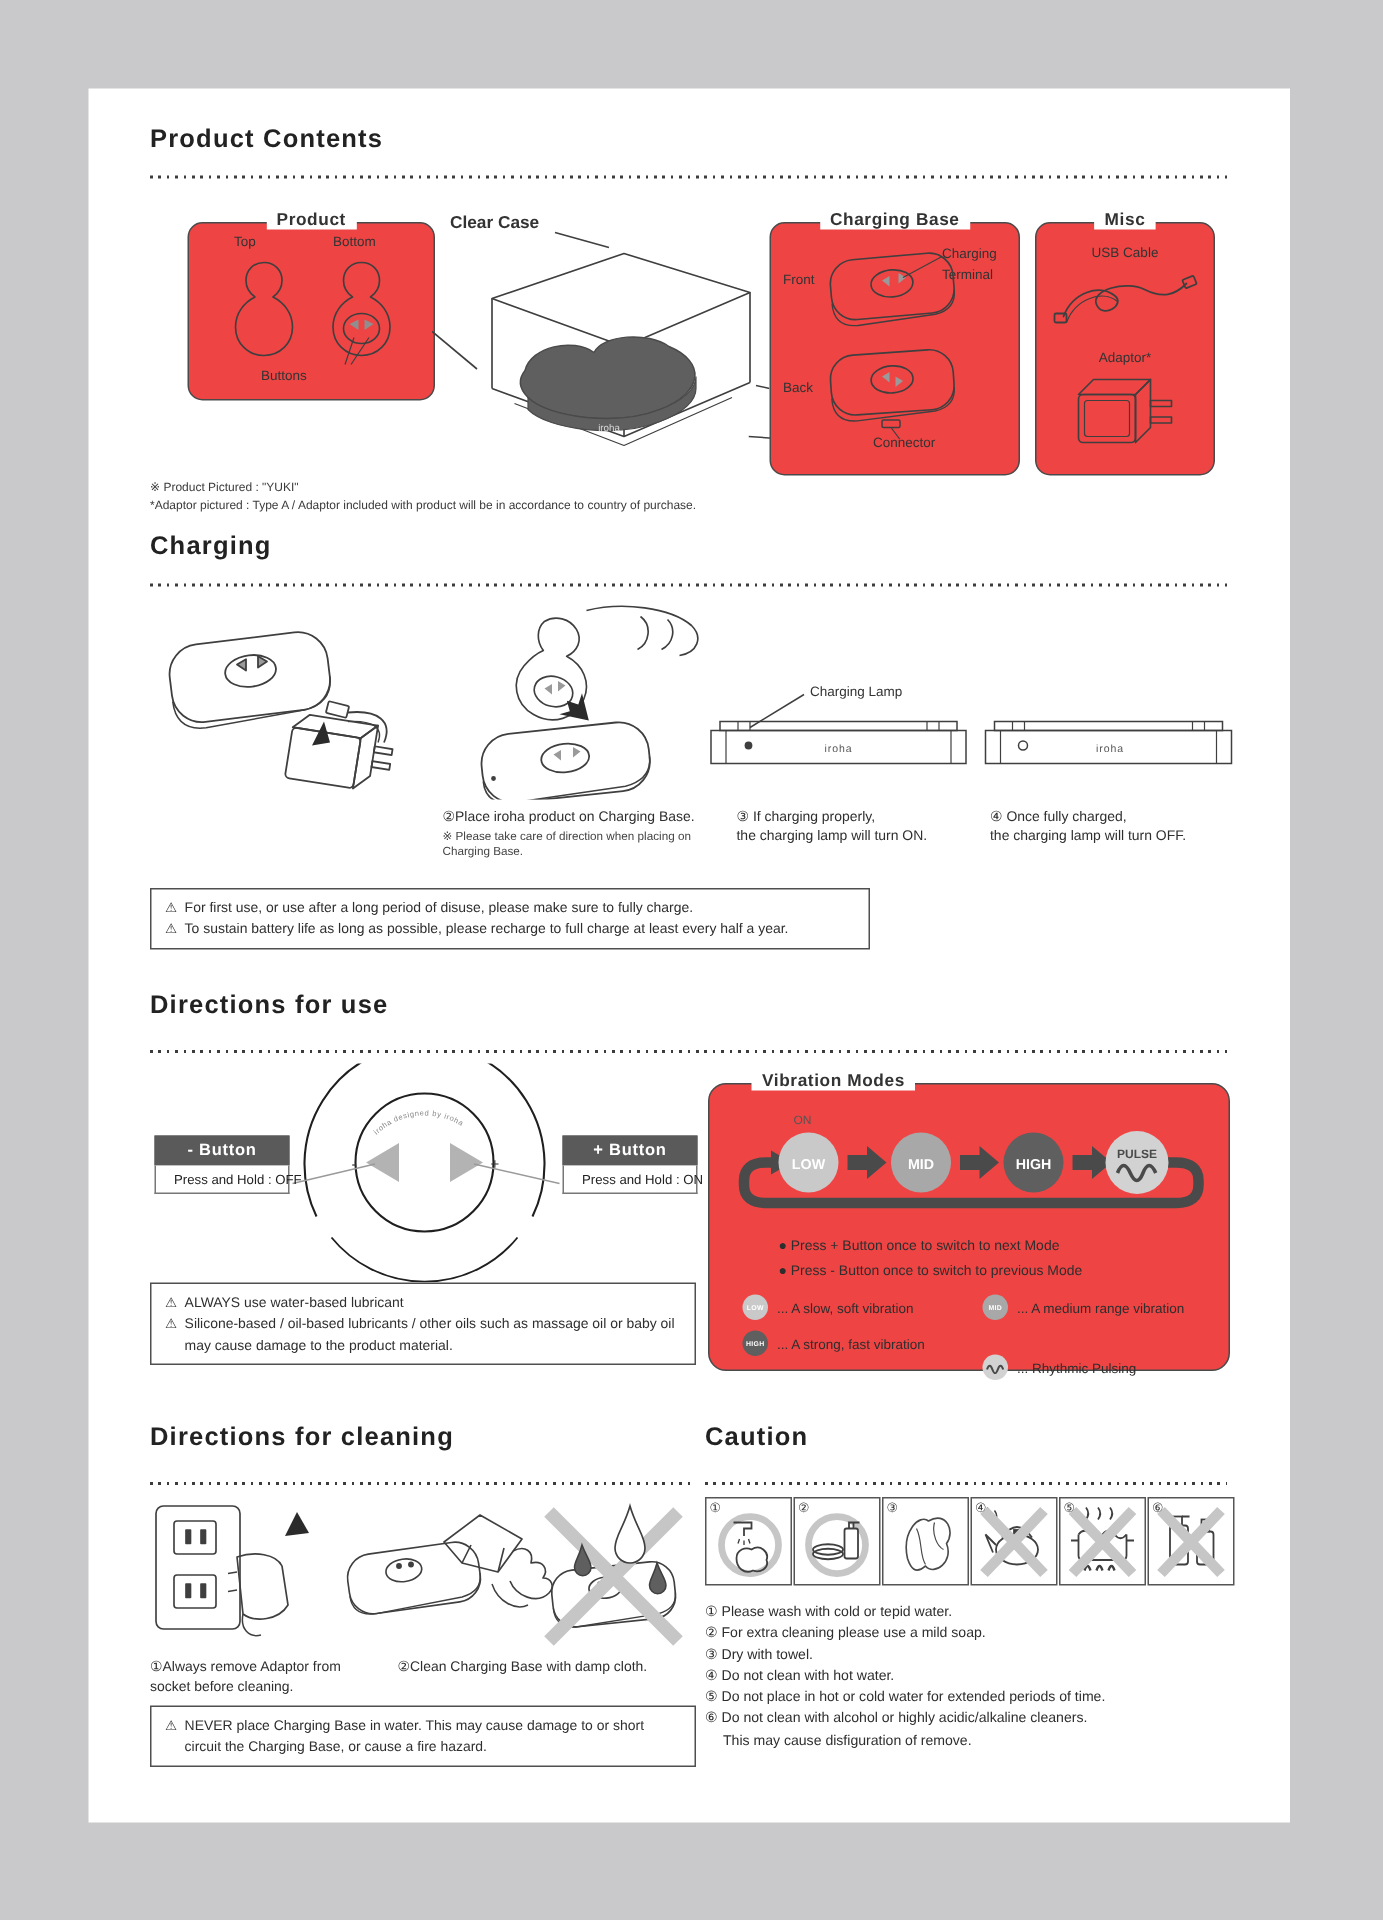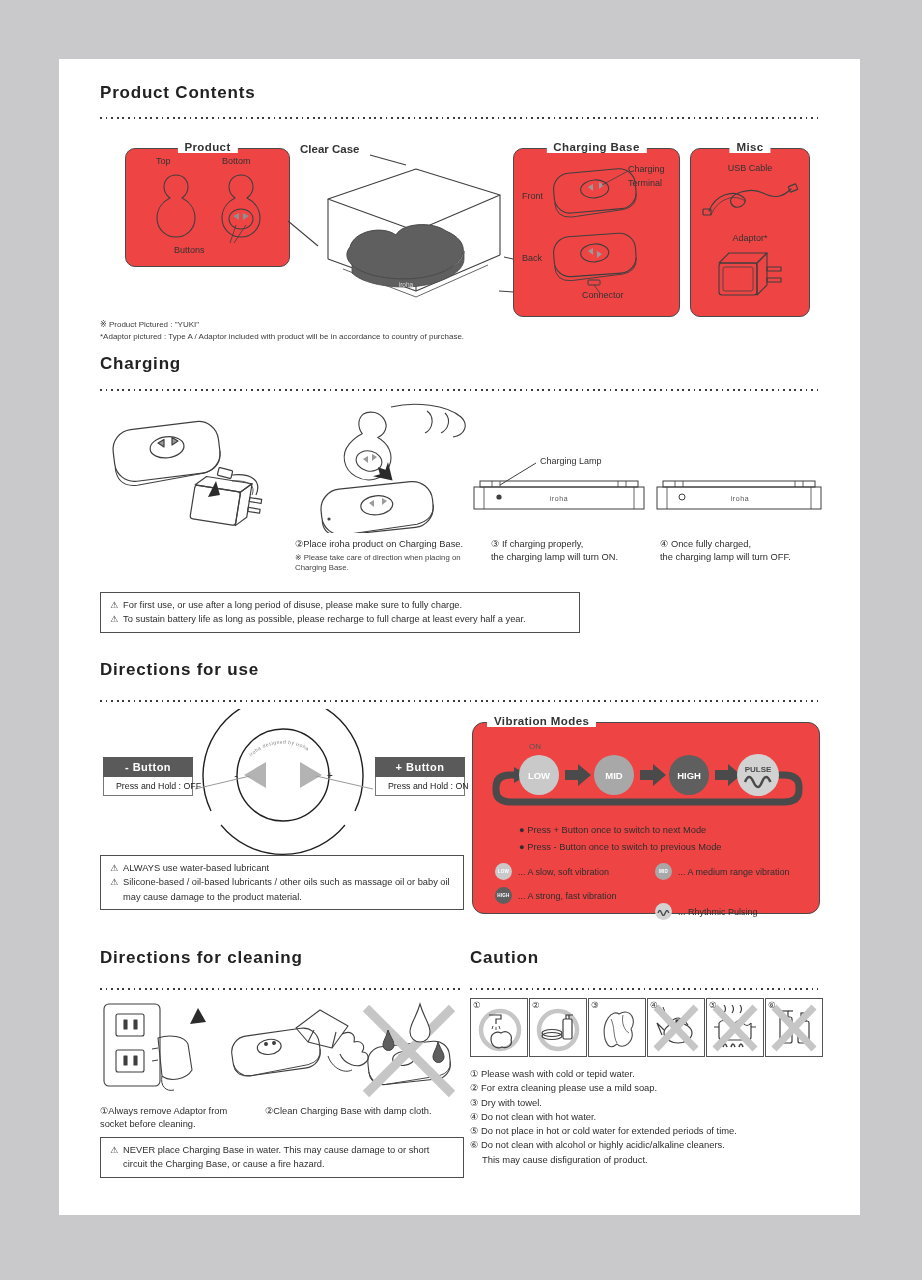--- a/index.html
+++ b/index.html
@@ -105,21 +105,21 @@
     <path d="M64 114 C78 128 124 133 152 122 C168 116 176 108 176 100 L176 108 C176 116 168 124 152 130 C124 141 78 136 64 122 Z" fill="#5f5f5f" stroke="#4a4a4a" stroke-width="0.8"></path>
     <text x="118" y="136" font-size="6.5" fill="#d8d8d8" text-anchor="middle">iroha</text>
     <path d="M216 106 L225 108" stroke="#3f3f3f" stroke-width="1" fill="none"></path>
   </svg>
   <svg class="abs" style="left:440px;top:228px;" width="75px" height="14" viewBox="0 0 75 14">
     <path d="M0 4 L72 9" stroke="#3f3f3f" stroke-width="1" fill="none"></path>
   </svg>
 
   <div class="fbox abs" style="left:454px;top:89px;width:165px;height:167px;">
     <span class="legend center">Charging Base</span>
-    <span class="lbl abs" style="left:8px;top:42px;">Front</span>
+    <span class="lbl abs" style="left:8px;top:32px;">Front</span>
     <span class="lbl abs prelines" style="left:114px;top:14px;line-height:1.5;">Charging
 Terminal</span>
     <svg class="abs" style="left:30px;top:12px;" width="105" height="70" viewBox="0 0 105 70">
       <g fill="none" stroke="#3f3f3f" stroke-width="1.1" stroke-linejoin="round" transform="rotate(-5 50 32)">
         <rect x="10" y="10" width="82" height="40" rx="16"></rect>
         <path d="M10 38 q0 16 16 16 l52 -3 q14 -2 14 -15" stroke-width="0.9"></path>
         <ellipse cx="51" cy="28" rx="14" ry="9"></ellipse>
       </g>
       <polygon points="44,26 49,23 49,30" fill="#9a9a9a"></polygon>
       <polygon points="60,24 55,21 55,28" fill="#9a9a9a"></polygon>
@@ -295,21 +295,21 @@
       <span class="wicon">⚠</span>
       <span>ALWAYS use water-based lubricant</span>
     </div>
     <div class="warnline">
       <span class="wicon">⚠</span>
       <span>Silicone-based / oil-based lubricants / other oils such as massage oil or baby oil may cause damage to the product material.</span>
     </div>
   </div>
 
   <div class="fbox abs" style="left:413px;top:663px;width:346px;height:190px;border-radius:12px;">
-    <span class="legend" style="left:14px;">Vibration Modes</span>
+    <span class="legend" style="left:28px;">Vibration Modes</span>
     <svg class="abs" style="left:8px;top:14px;" width="330" height="82" viewBox="0 0 330 82">
       <text x="48" y="12" font-size="8" fill="#555">ON</text>
       <path d="M 292 38 L 303 38 Q 318 38 318 50 L 318 53 Q 318 65 303 65 L 30 65 Q 15 65 15 53 L 15 50 Q 15 38 30 38 L 34 38" stroke="#4a4a4a" stroke-width="7" fill="none"></path>
       <polygon points="33,30 33,46 47,38" fill="#4a4a4a"></polygon>
       <polygon points="84,33 97,33 97,27 110,38 97,49 97,43 84,43" fill="#4a4a4a"></polygon>
       <polygon points="159,33 172,33 172,27 185,38 172,49 172,43 159,43" fill="#4a4a4a"></polygon>
       <polygon points="234,33 247,33 247,27 260,38 247,49 247,43 234,43" fill="#4a4a4a"></polygon>
       <circle cx="58" cy="38" r="20" fill="#c9c9c9"></circle>
       <text x="58" y="42" font-size="9.5" font-weight="bold" fill="#ffffff" text-anchor="middle">LOW</text>
       <circle cx="133" cy="38" r="20" fill="#a8a8a8"></circle>
@@ -480,16 +480,16 @@
     </div>
   </div>
 
   <div class="abs" style="left:411px;top:1008px;">
     <div class="cautline">① Please wash with cold or tepid water.</div>
     <div class="cautline">② For extra cleaning please use a mild soap.</div>
     <div class="cautline">③ Dry with towel.</div>
     <div class="cautline">④ Do not clean with hot water.</div>
     <div class="cautline">⑤ Do not place in hot or cold water for extended periods of time.</div>
     <div class="cautline">⑥ Do not clean with alcohol or highly acidic/alkaline cleaners.</div>
-    <div class="cautline cont">This may cause disfiguration of product.</div>
+    <div class="cautline cont">This may cause disfiguration of remove.</div>
   </div>
 
 </div>
 
 </body></html>

